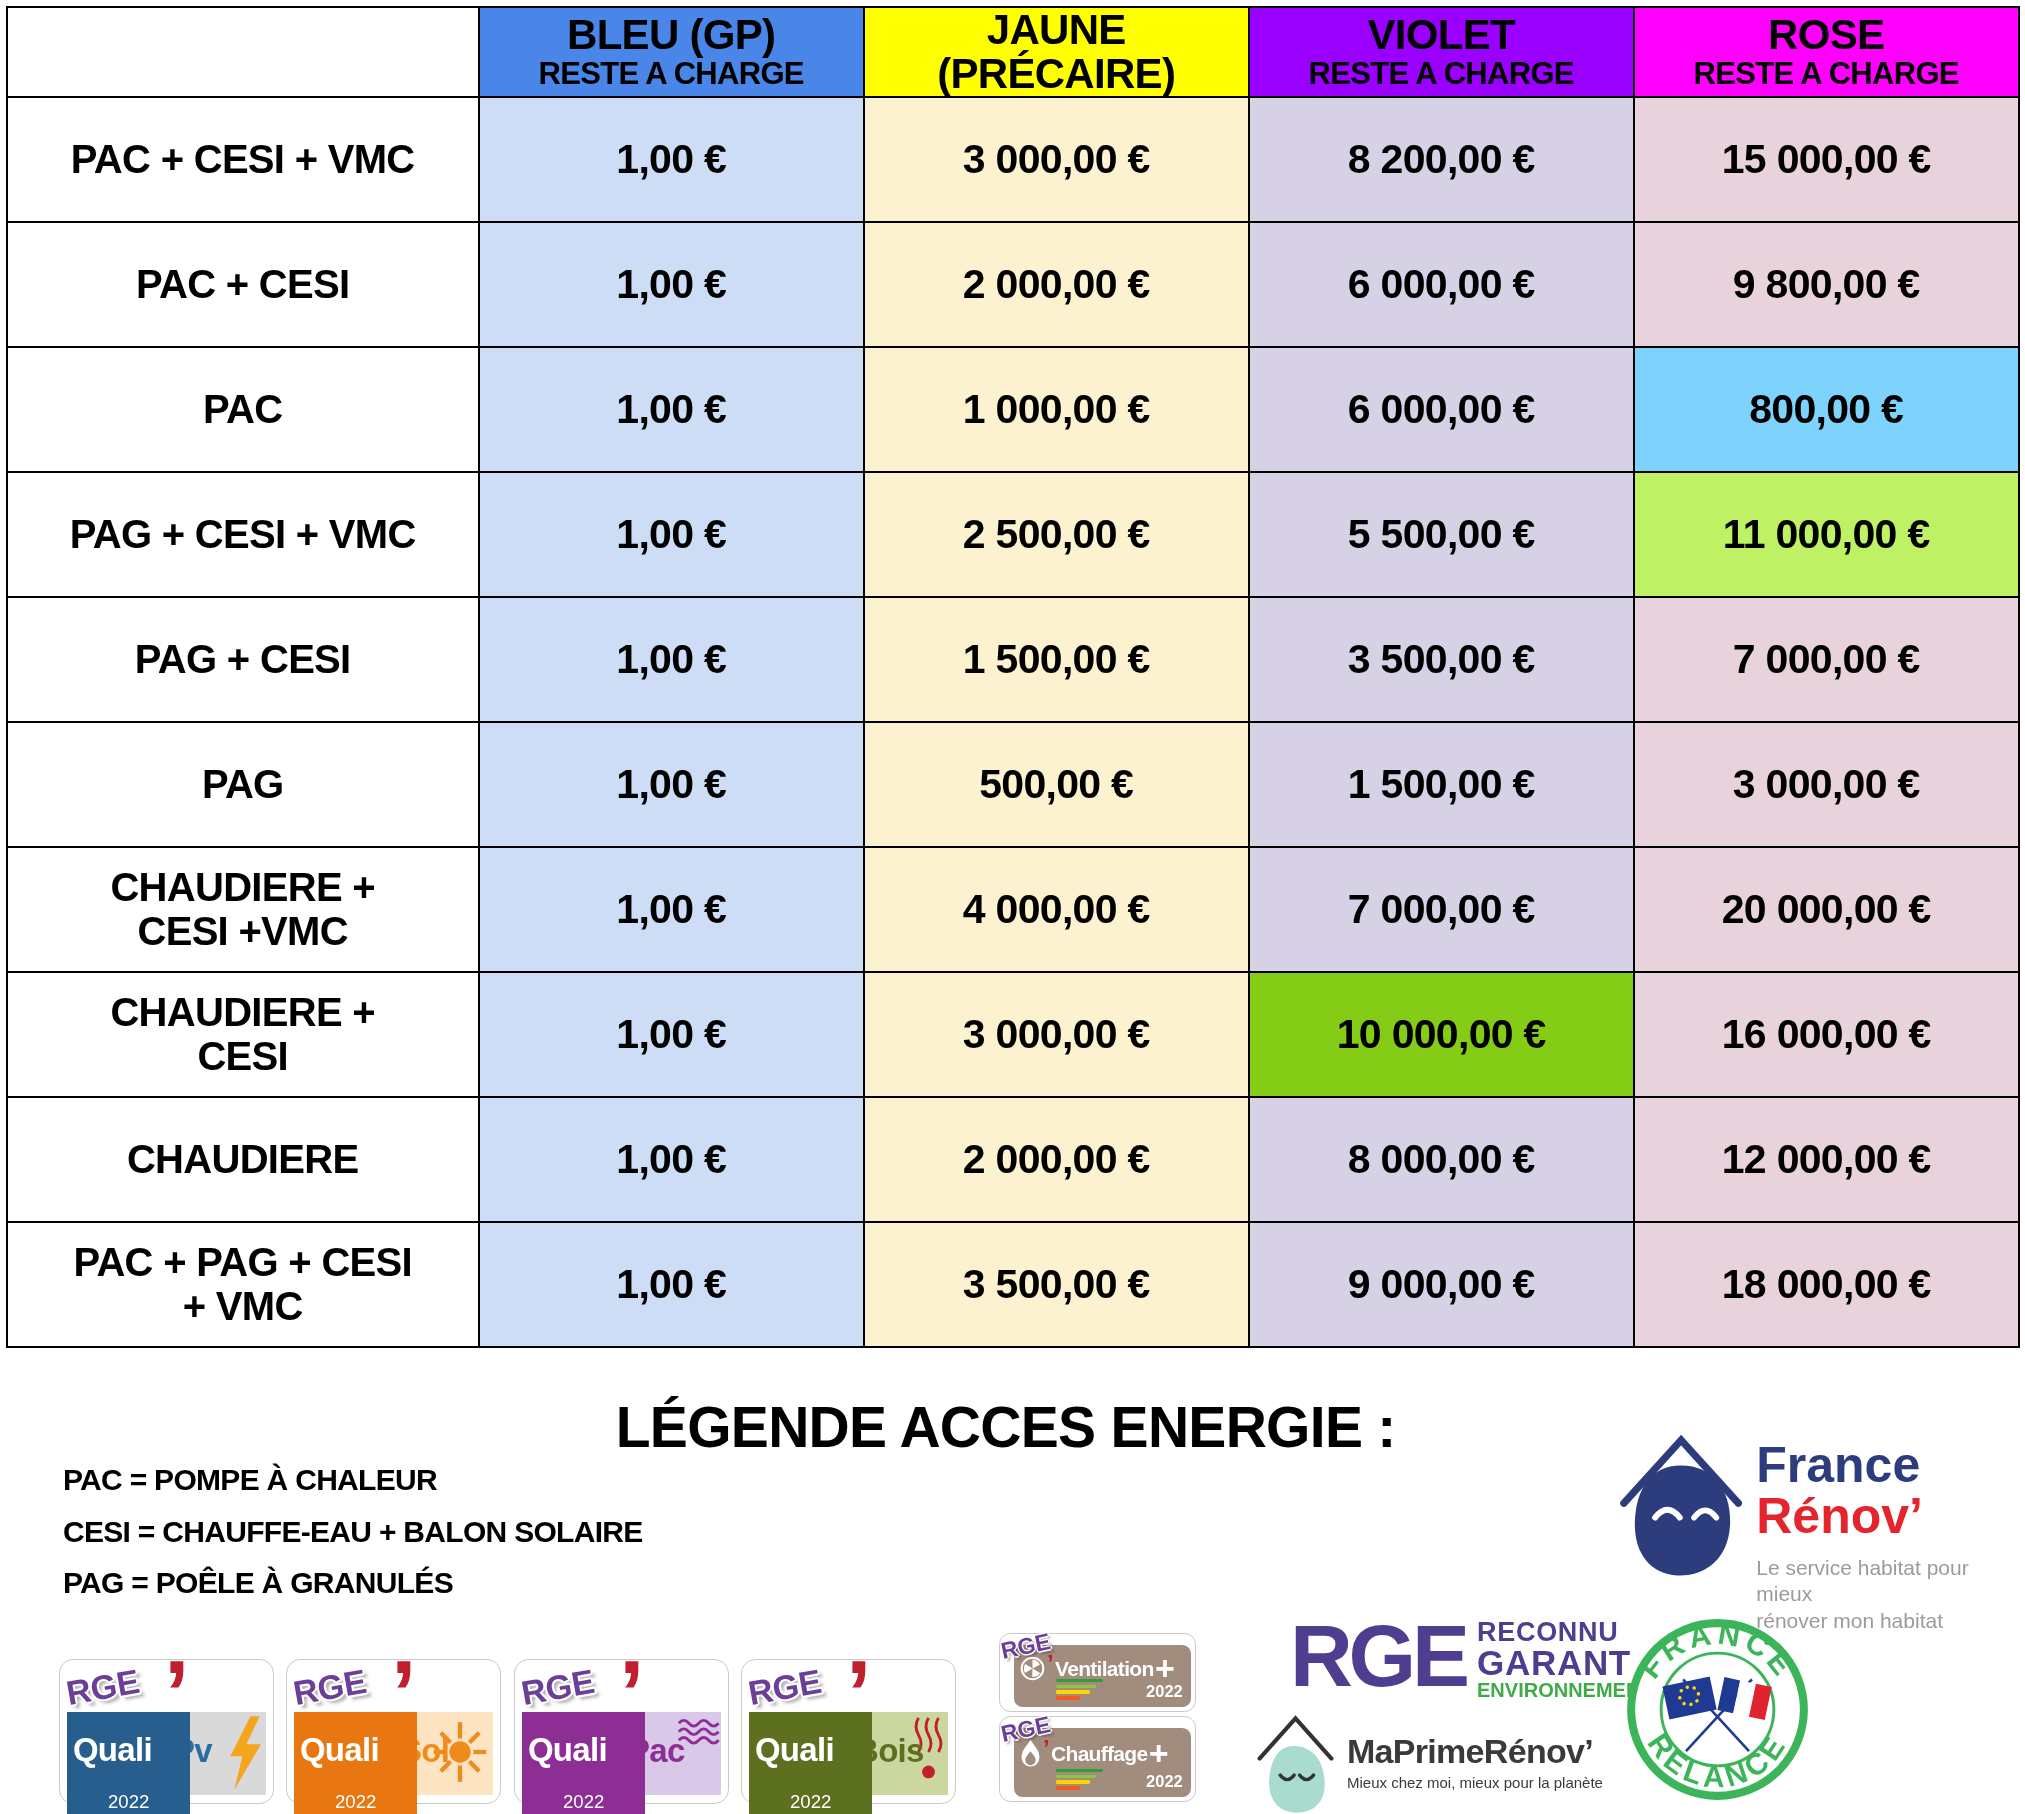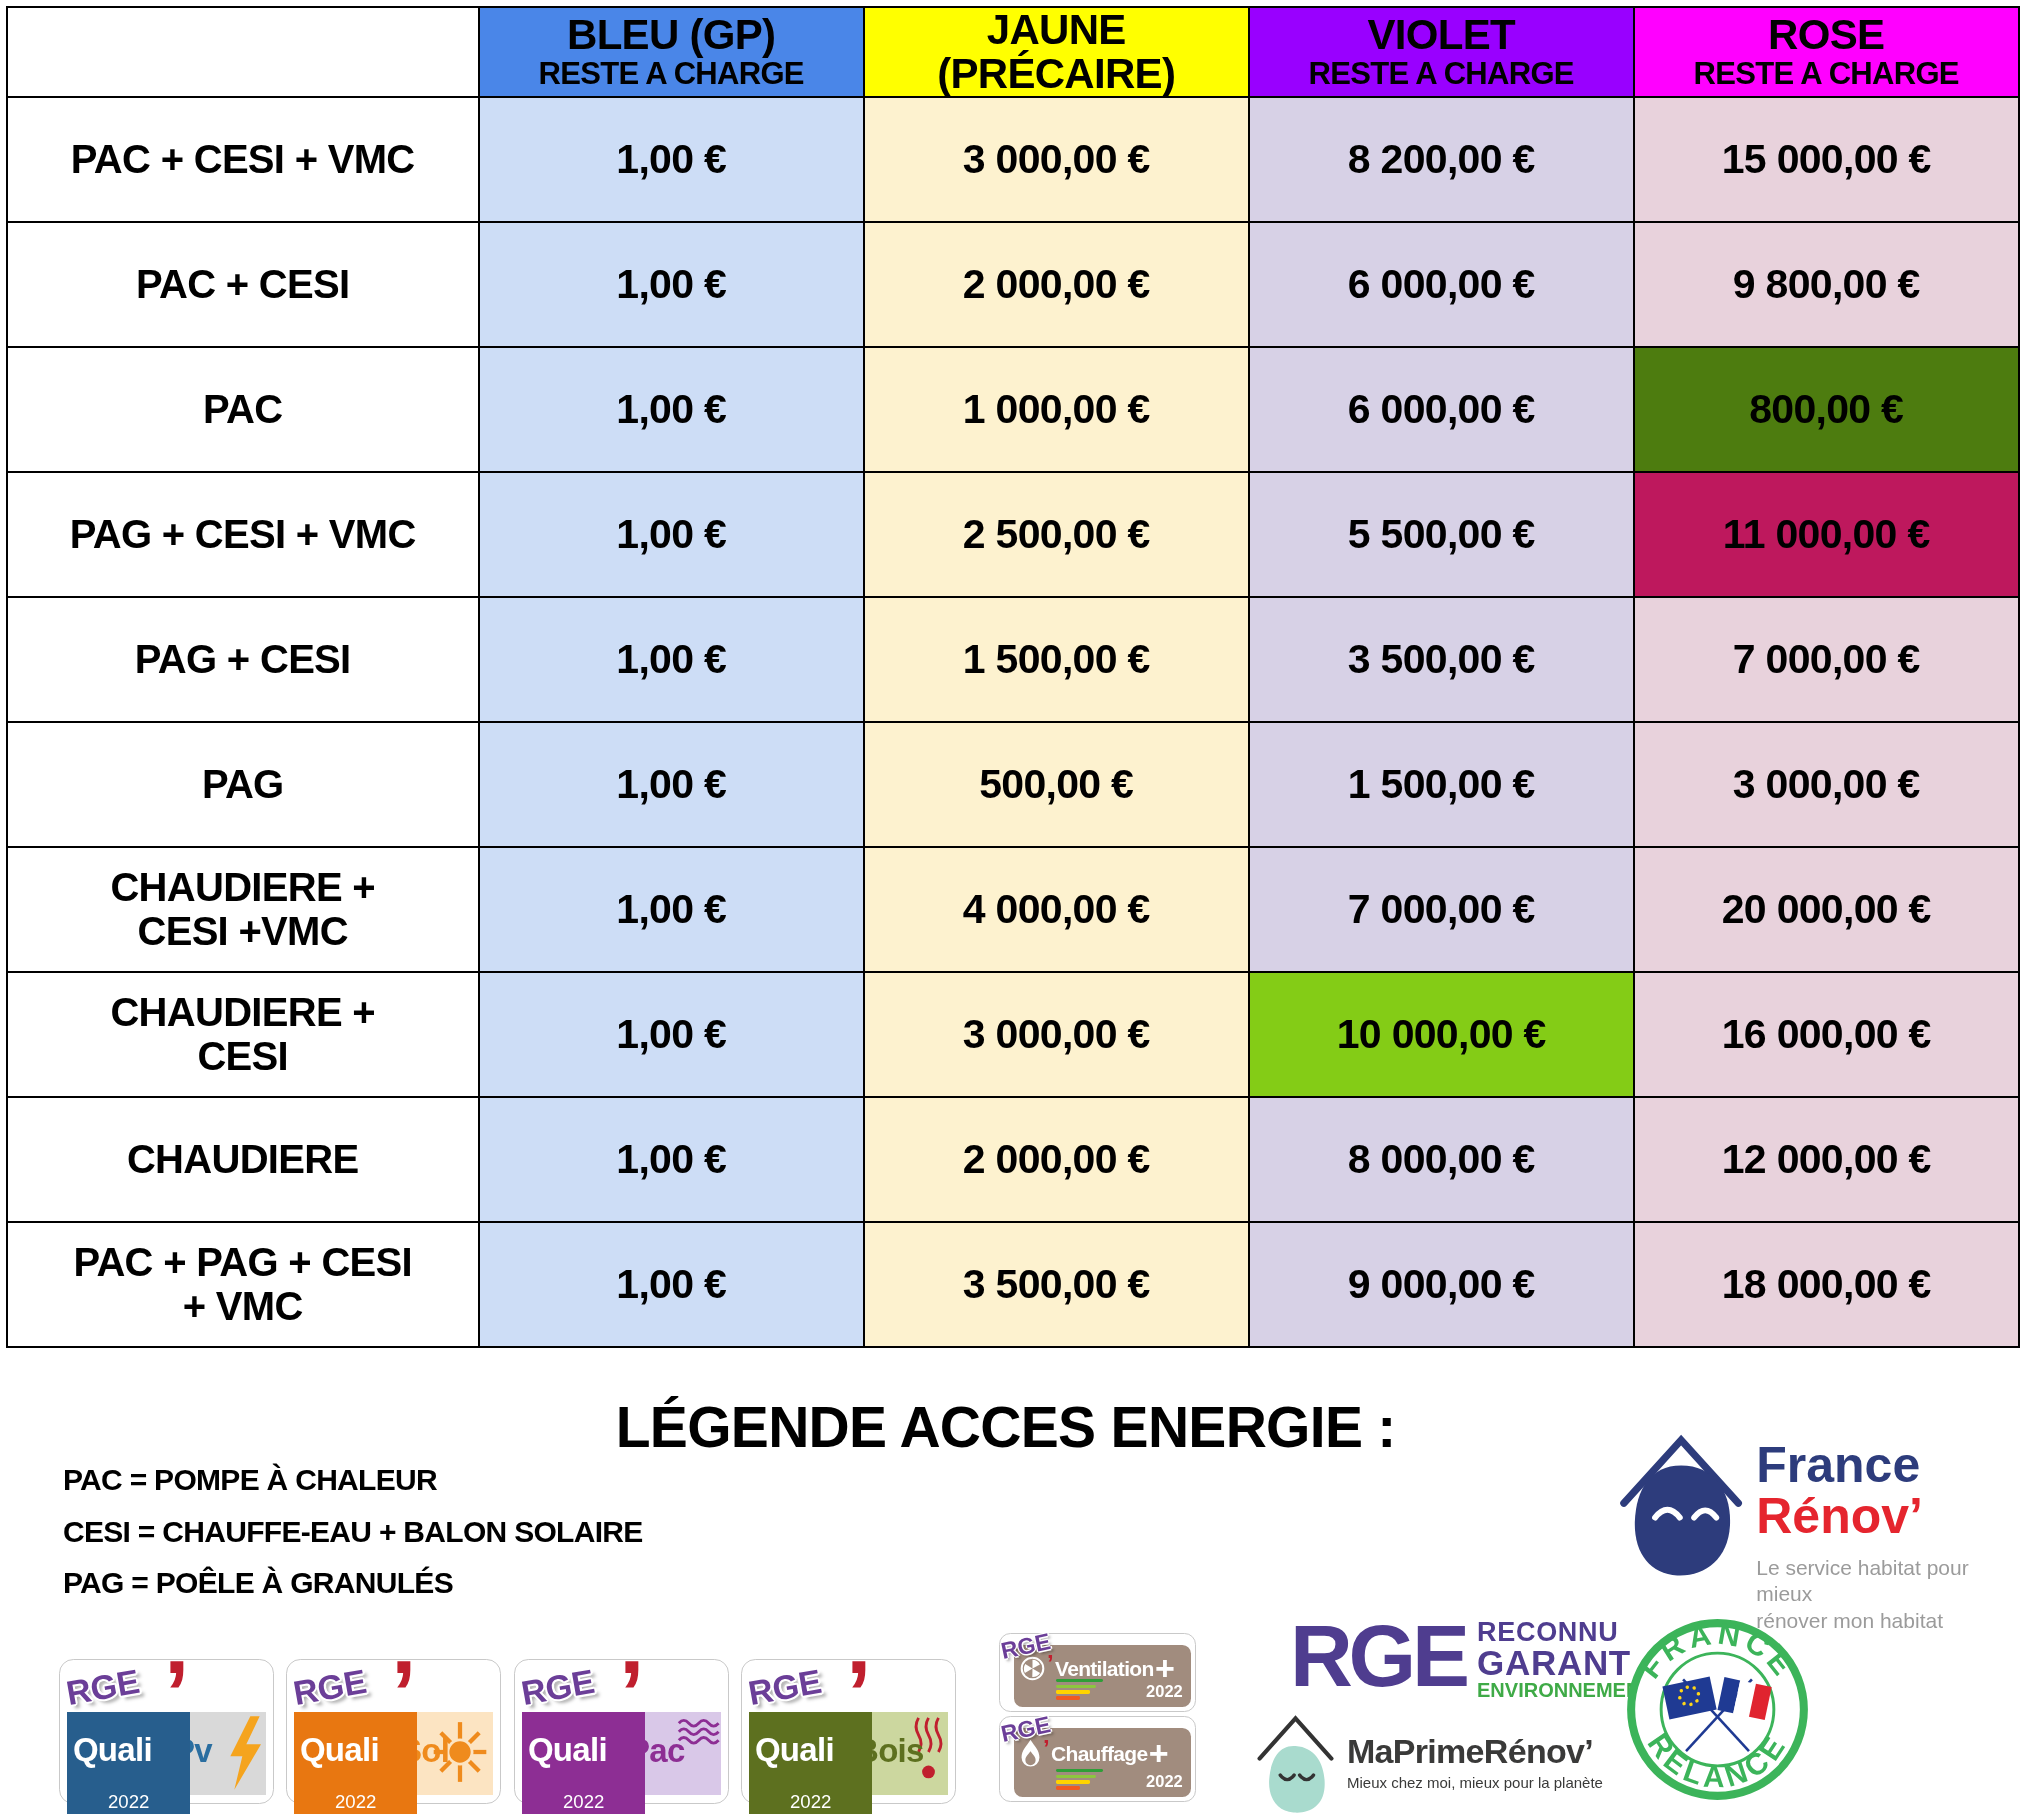--- a/index.html
+++ b/index.html
@@ -136,28 +136,28 @@
           <td class="val" style="background: rgb(205, 221, 246);">1,00 €</td>
           <td class="val" style="background: rgb(253, 242, 207);">2 000,00 €</td>
           <td class="val" style="background: rgb(215, 209, 230);">6 000,00 €</td>
           <td class="val" style="background: rgb(232, 210, 220);">9 800,00 €</td>
         </tr>
         <tr>
           <td class="row-label">PAC</td>
           <td class="val" style="background: rgb(205, 221, 246);">1,00 €</td>
           <td class="val" style="background: rgb(253, 242, 207);">1 000,00 €</td>
           <td class="val" style="background: rgb(215, 209, 230);">6 000,00 €</td>
-          <td class="val" style="background: #4d7c0f;">800,00 €</td>
+          <td class="val" style="background: #7dd3fc;">800,00 €</td>
         </tr>
         <tr>
           <td class="row-label">PAG + CESI + VMC</td>
           <td class="val" style="background: rgb(205, 221, 246);">1,00 €</td>
           <td class="val" style="background: rgb(253, 242, 207);">2 500,00 €</td>
           <td class="val" style="background: rgb(215, 209, 230);">5 500,00 €</td>
-          <td class="val" style="background: #be185d;">11 000,00 €</td>
+          <td class="val" style="background: #bef264;">11 000,00 €</td>
         </tr>
         <tr>
           <td class="row-label">PAG + CESI</td>
           <td class="val" style="background: rgb(205, 221, 246);">1,00 €</td>
           <td class="val" style="background: rgb(253, 242, 207);">1 500,00 €</td>
           <td class="val" style="background: rgb(215, 209, 230);">3 500,00 €</td>
           <td class="val" style="background: rgb(232, 210, 220);">7 000,00 €</td>
         </tr>
         <tr>
           <td class="row-label">PAG</td>

